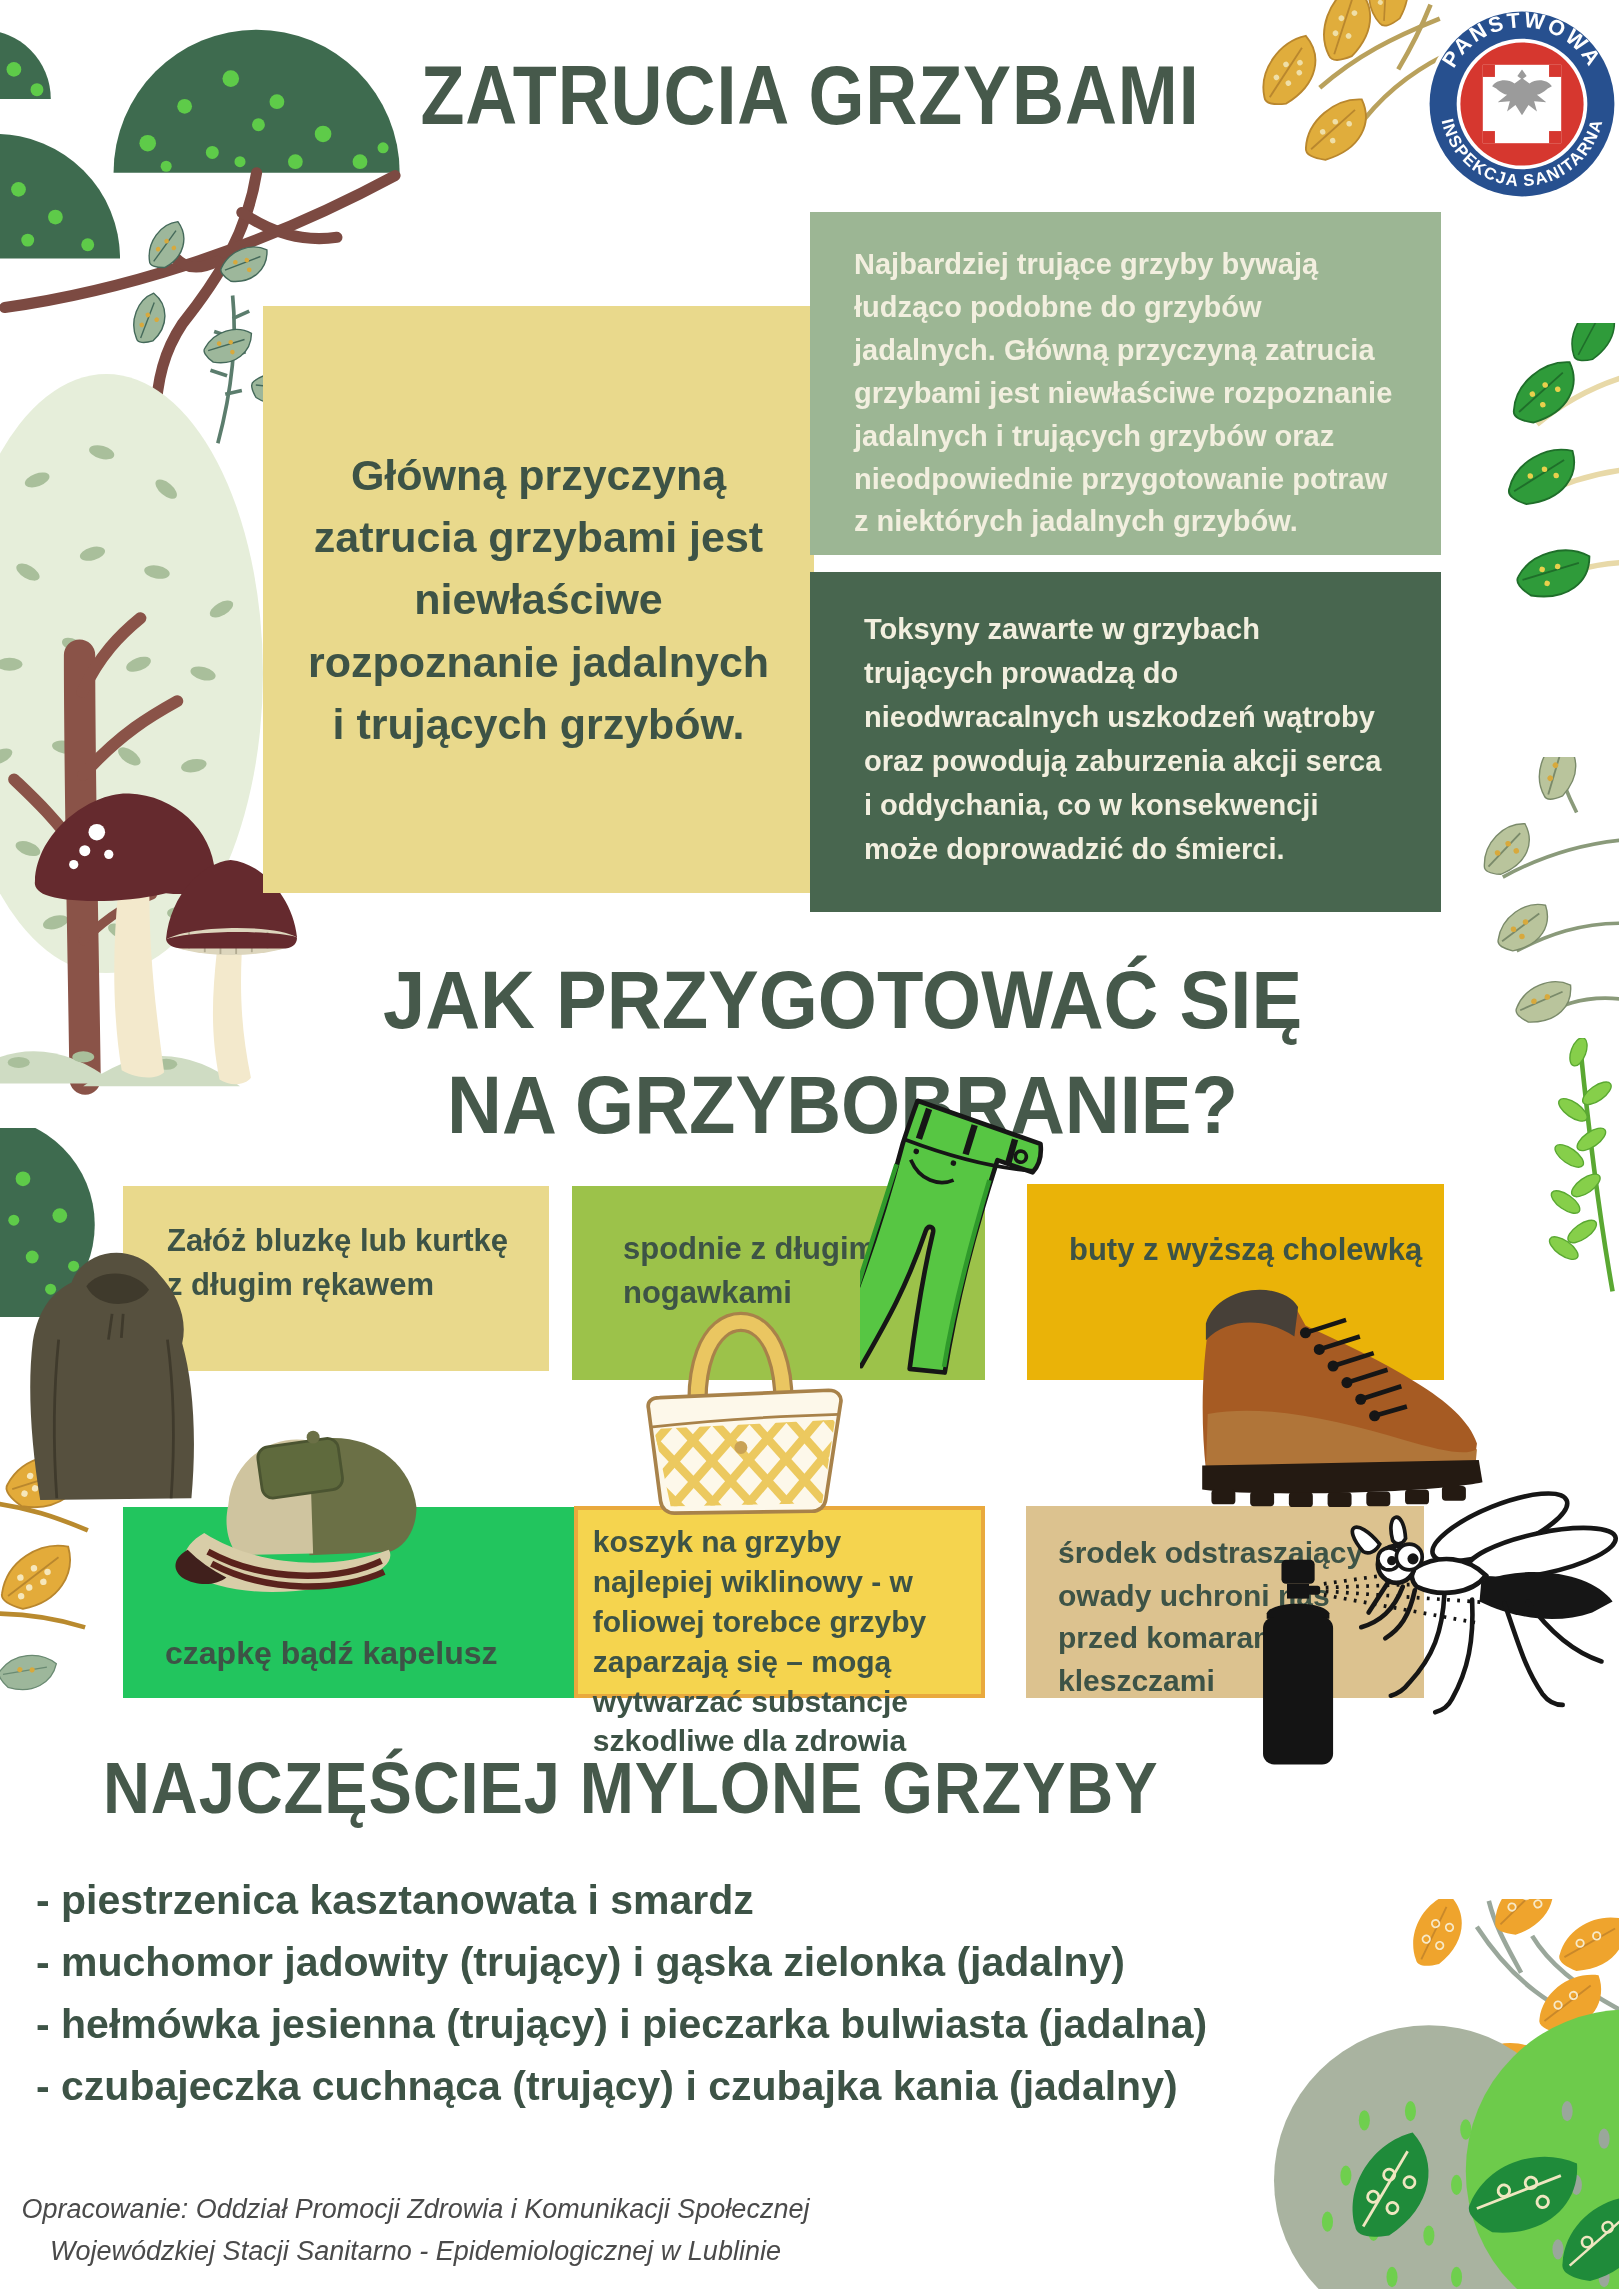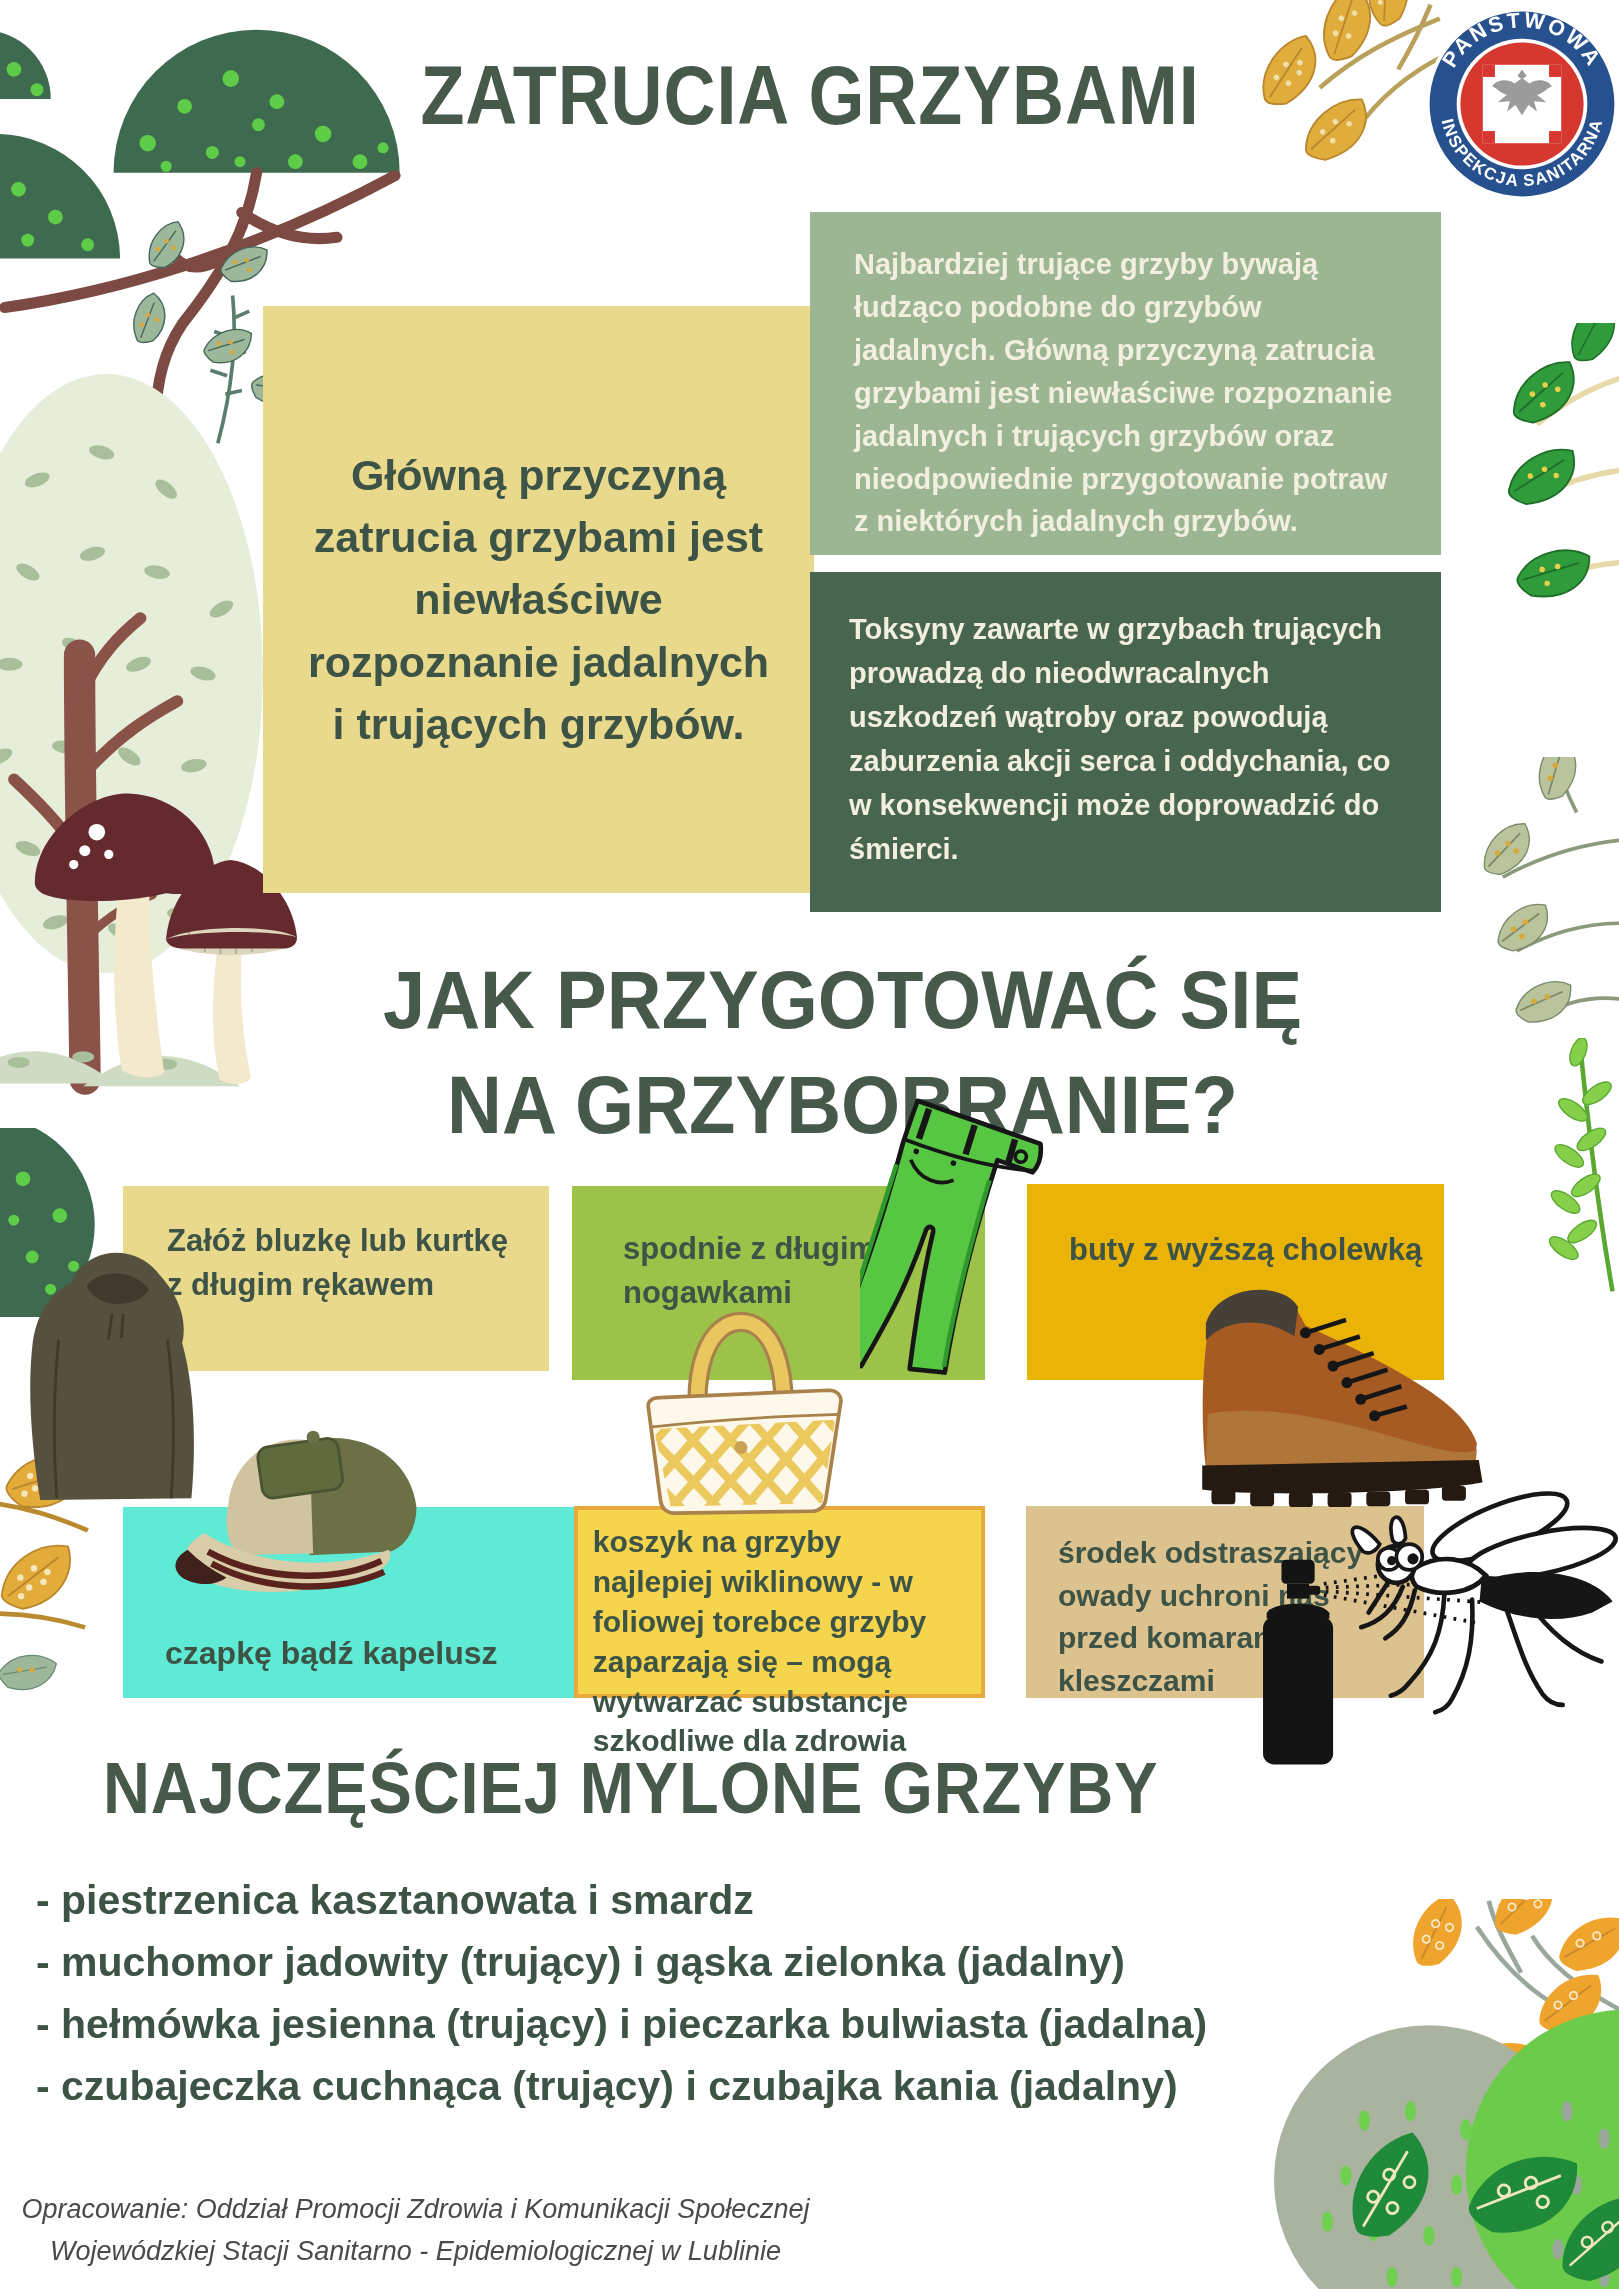--- a/index.html
+++ b/index.html
@@ -12,32 +12,32 @@
          transform:scaleY(1.15);transform-origin:top center;}
   .logo{position:absolute;left:1424px;top:5.5px;width:196px;height:196px;}
   .box{position:absolute;box-sizing:border-box;}
   .box p{margin:0;}
   .box-main-cause{left:263px;top:306px;width:551px;height:587px;background:#e9d98c;
       display:flex;align-items:center;justify-content:flex-end;text-align:center;
       padding:28px 35px;font-size:43px;line-height:1.45;font-weight:700;color:#3d5346;}
   .box-sage{left:810px;top:212px;width:631px;height:343px;background:#9cb694;
       padding:31px 44px;font-size:29px;line-height:1.48;font-weight:700;color:#f2efdf;}
   .box-darkgreen{left:810px;top:572px;width:631px;height:340px;background:#48664f;
-      padding:35px 39px;font-size:29px;line-height:1.52;font-weight:700;color:#f2efdf;}
+      padding:35px 54px;font-size:29px;line-height:1.52;font-weight:700;color:#f2efdf;}
   .h2{position:absolute;top:947px;left:65px;width:1555px;text-align:center;margin:0;
       font-size:76px;font-weight:800;color:#46594b;line-height:1.28;
       transform:scaleY(1.08);transform-origin:top center;}
   .prep{font-weight:700;color:#3d5346;}
   .box-a{left:123px;top:1186px;width:426px;height:185px;background:#e9d98c;
       padding:33px 18.5px 0 44px;font-size:31px;line-height:1.42;}
   .box-b{left:572px;top:1186px;width:413px;height:194px;background:#9cc24a;
       padding:41px 18.5px 0 51px;font-size:31px;line-height:1.42;}
   .box-c{left:1027px;top:1184px;width:417px;height:196px;background:#eab308;
       padding:44px 13px 0 42px;font-size:31px;line-height:1.42;}
-  .box-d{left:123px;top:1507px;width:501px;height:191px;background:#5eead4;
+  .box-d{left:123px;top:1507px;width:501px;height:191px;background:#22c55e;
       display:flex;align-items:flex-end;padding:0 18.5px 26px 42px;font-size:32px;}
   .box-e{left:574px;top:1506px;width:411px;height:192px;background:#f5d44e;
       border:4.6px solid #e9a93d;padding:12px 14.8px;font-size:30px;line-height:1.33;}
   .box-f{left:1026px;top:1506px;width:398px;height:192px;background:#dcc28f;
       padding:26px 18.5px 0 32px;font-size:30px;line-height:1.42;}
   .h3{position:absolute;top:1747px;left:103px;margin:0;font-size:65px;font-weight:800;
       color:#46594b;letter-spacing:0.9px;transform:scaleY(1.1);transform-origin:top left;}
   .mylone-list{position:absolute;left:28px;top:1861px;margin:8px;padding:0;list-style:none;
       font-size:41px;font-weight:700;color:#3d5346;line-height:62px;}
   .footer{position:absolute;left:0;top:2189px;width:831px;text-align:center;

